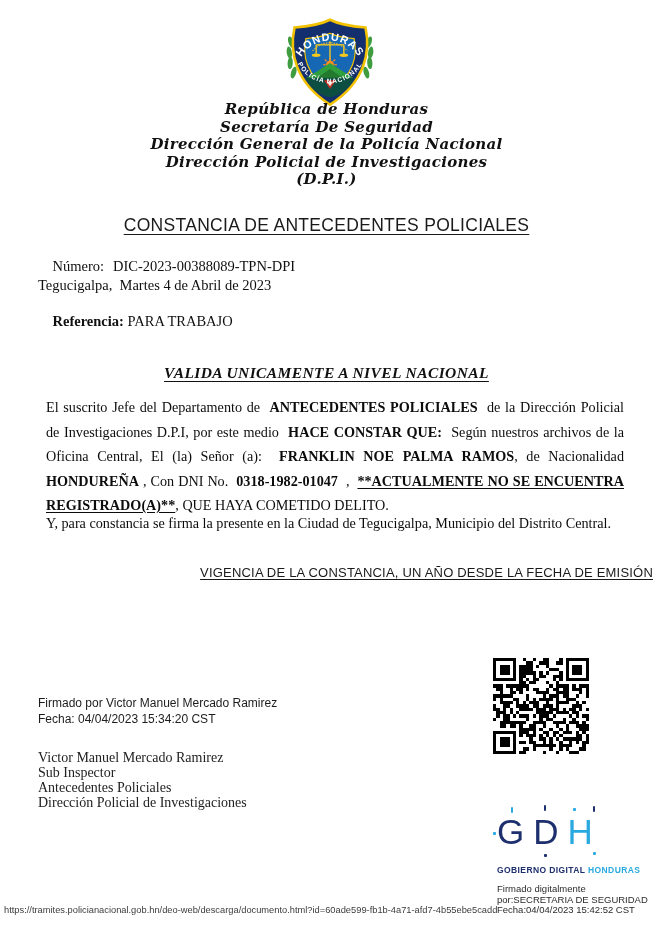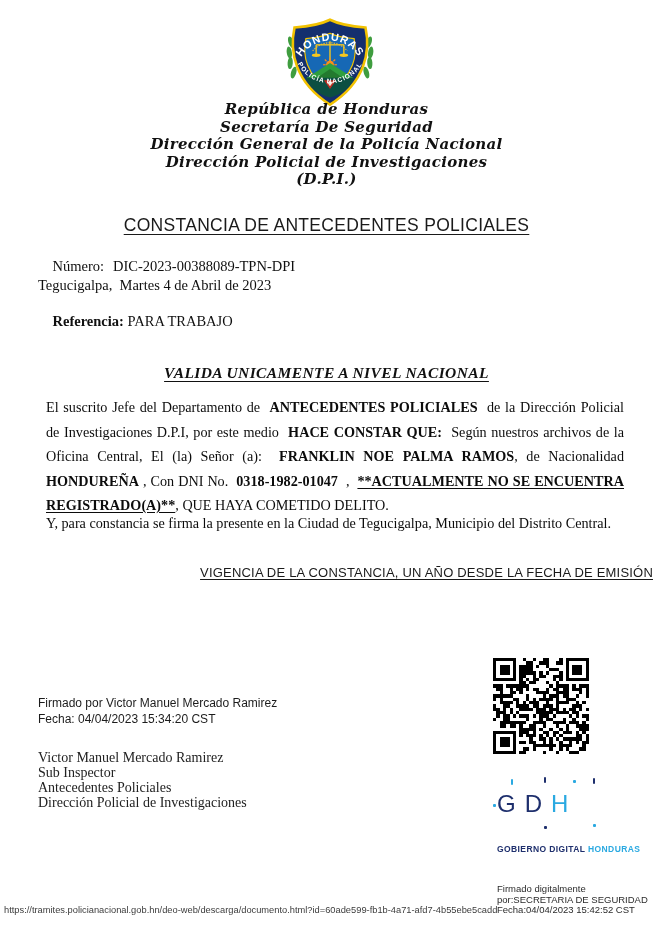--- a/index.html
+++ b/index.html
@@ -41,34 +41,34 @@
 
   .qr { position:absolute; left:493px; top:658px; width:96px; height:96px; background:#fff; }
 
   .signed-by { position:absolute; left:38px; top:696px;
     font-family:"Liberation Sans", sans-serif; font-size:12px; line-height:15.5px; color:#1c1c1c; }
 
   .officer { position:absolute; left:38px; top:750px; font-size:14px; line-height:15px; color:#222; }
 
   .gdh { position:absolute; left:497px; top:784px; width:120px; }
   .gdh-letters { position:relative; font-family:"Liberation Sans", sans-serif;
-    font-size:24px; font-weight:400; letter-spacing:9px; line-height:40px; }
+    font-size:35px; font-weight:400; letter-spacing:9px; line-height:40px;margin-top:28px; }
   .gdh-g, .gdh-d { color:#1e2f6d; }
   .gdh-h { color:#2aa9e1; }
   .mk { position:absolute; border-radius:1px; }
   .mk-navy { background:#1e2f6d; }
   .mk-blue { background:#2aa9e1; }
   .m1 { width:2px; height:6px; left:14px; top:-5px; }
   .m2 { width:2px; height:6px; left:47px; top:-7px; }
   .m3 { width:3px; height:3px; left:76px; top:-4px; }
   .m4 { width:2px; height:6px; left:96px; top:-6px; }
   .m5 { width:3px; height:3px; left:-4px; top:20px; }
   .m6 { width:3px; height:3px; left:47px; top:42px; }
   .m7 { width:3px; height:3px; left:96px; top:40px; }
-  .gdh-caption { margin-top:20px; font-family:"Liberation Sans", sans-serif;
+  .gdh-caption { margin-top:13px; font-family:"Liberation Sans", sans-serif;
     font-size:8.5px; font-weight:bold; letter-spacing:0.4px; white-space:nowrap; }
   .cap-dark { color:#1e2f6d; }
   .cap-light { color:#2aa9e1; }
 
   .dsig { position:absolute; left:497px; top:884px;
     font-family:"Liberation Sans", sans-serif; font-size:9.5px; line-height:10.5px; color:#2b2b2b; }
 
   .footer-url { position:absolute; left:4px; top:905px;
     font-family:"Liberation Sans", sans-serif; font-size:9.3px; color:#3c3c3c; }
 </style>

